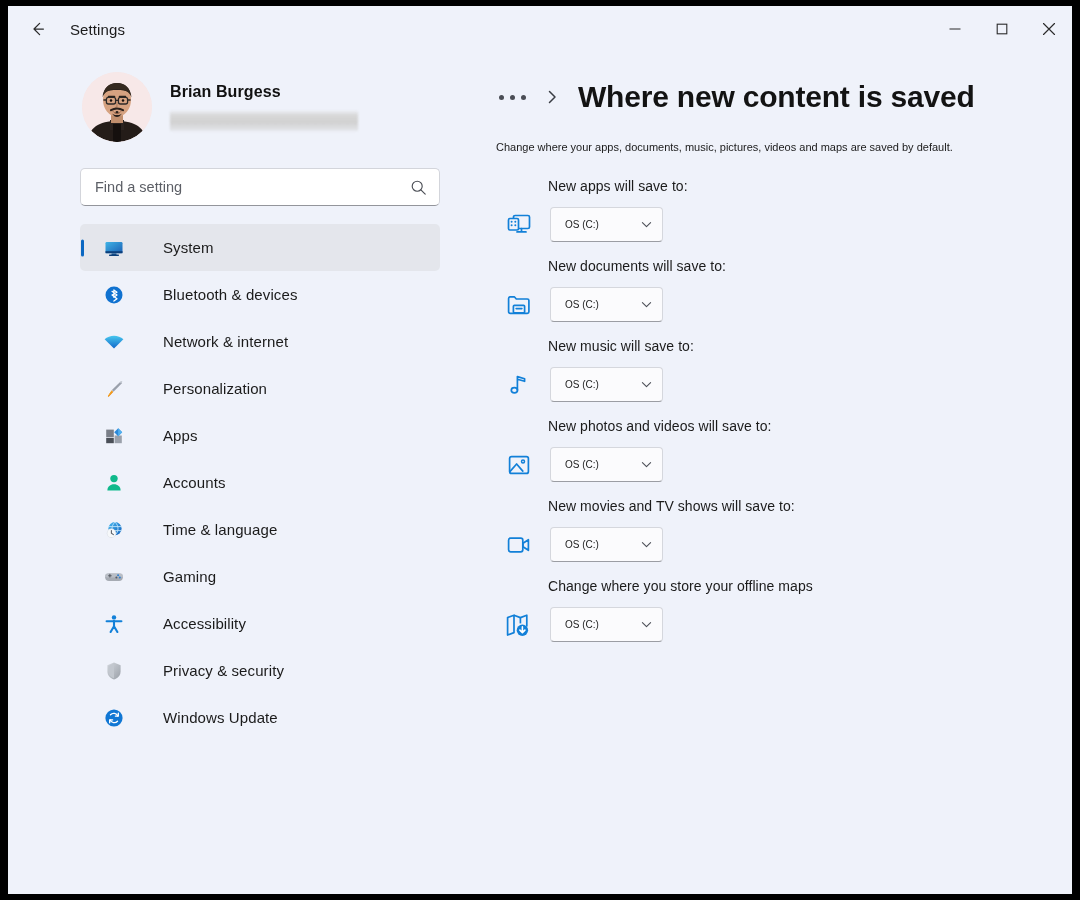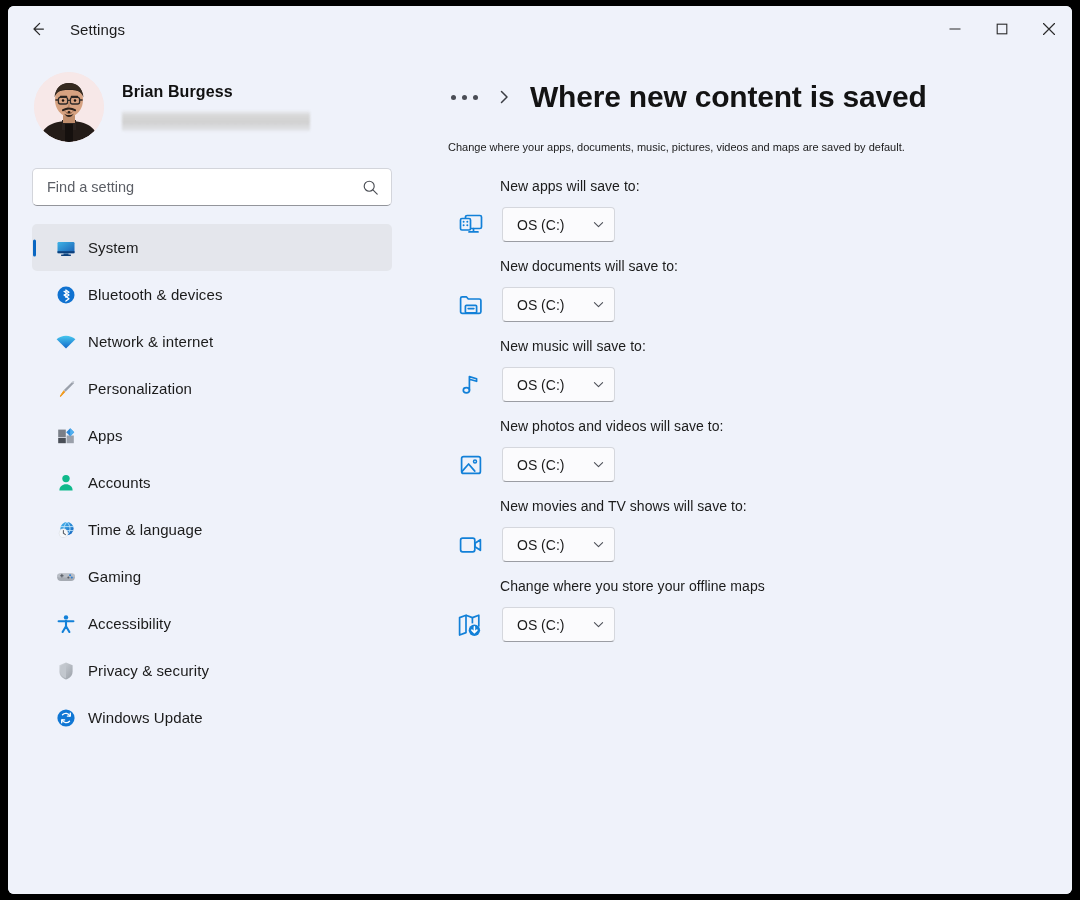--- a/index.html
+++ b/index.html
@@ -12,21 +12,21 @@
     font-family: "Liberation Sans", sans-serif;
   }
 
   #window {
     position: absolute;
     left: 8px;
     top: 6px;
     width: 1064px;
     height: 888px;
     background: #eff2fa;
-    border-radius: 6px;
+    border-radius: 0;
     overflow: hidden;
     display: flex;
     flex-direction: column;
   }
 
   
   .titlebar {
     height: 46px;
     flex: 0 0 46px;
     display: flex;
@@ -52,21 +52,21 @@
     height: 46px;
     display: flex;
   }
   .win-btn {
     width: 47px; height: 46px;
     display: flex; align-items: center; justify-content: center;
   }
   .win-btn svg { display:block; }
 
   
-  .body-wrap { flex: 1 1 auto; display: flex; min-height: 0; }
+  .body-wrap { flex: 1 1 auto; display: flex; min-height: 0; padding-left: 48px; }
 
   
   .sidebar {
     width: 406px;
     flex: 0 0 406px;
     background: #eff2fa;
     padding: 0 22px 0 24px;
     overflow: hidden;
   }
   .account {
@@ -140,21 +140,21 @@
     width: 3px; height: 17px;
     border-radius: 2px;
     background: #0a67c2;
   }
   .nav-icon {
     width: 24px; height: 24px;
     flex: 0 0 24px;
     display: flex; align-items: center; justify-content: center;
   }
   .nav-label {
-    margin-left: 10px;
+    margin-left: 37px;
     font-size: 15px;
     color: #1b1b1b;
     letter-spacing: .1px;
   }
 
   
   .main {
     flex: 1 1 auto;
     padding: 22px 30px 0 34px;
     overflow: hidden;
@@ -214,21 +214,21 @@
     background: #fbfbfd;
     border: 1px solid #d5d7dd;
     border-bottom: 1px solid #9b9da3;
     border-radius: 4px;
     display: flex;
     align-items: center;
     justify-content: space-between;
     padding: 0 9px 0 14px;
   }
   .dropdown-value {
-    font-size: 14px;
+    font-size: 10px;
     color: #1b1b1b;
   }
 </style>
 </head>
 <body>
 
 <div id="window">
 
   <div class="titlebar">
     <div class="back-btn">

